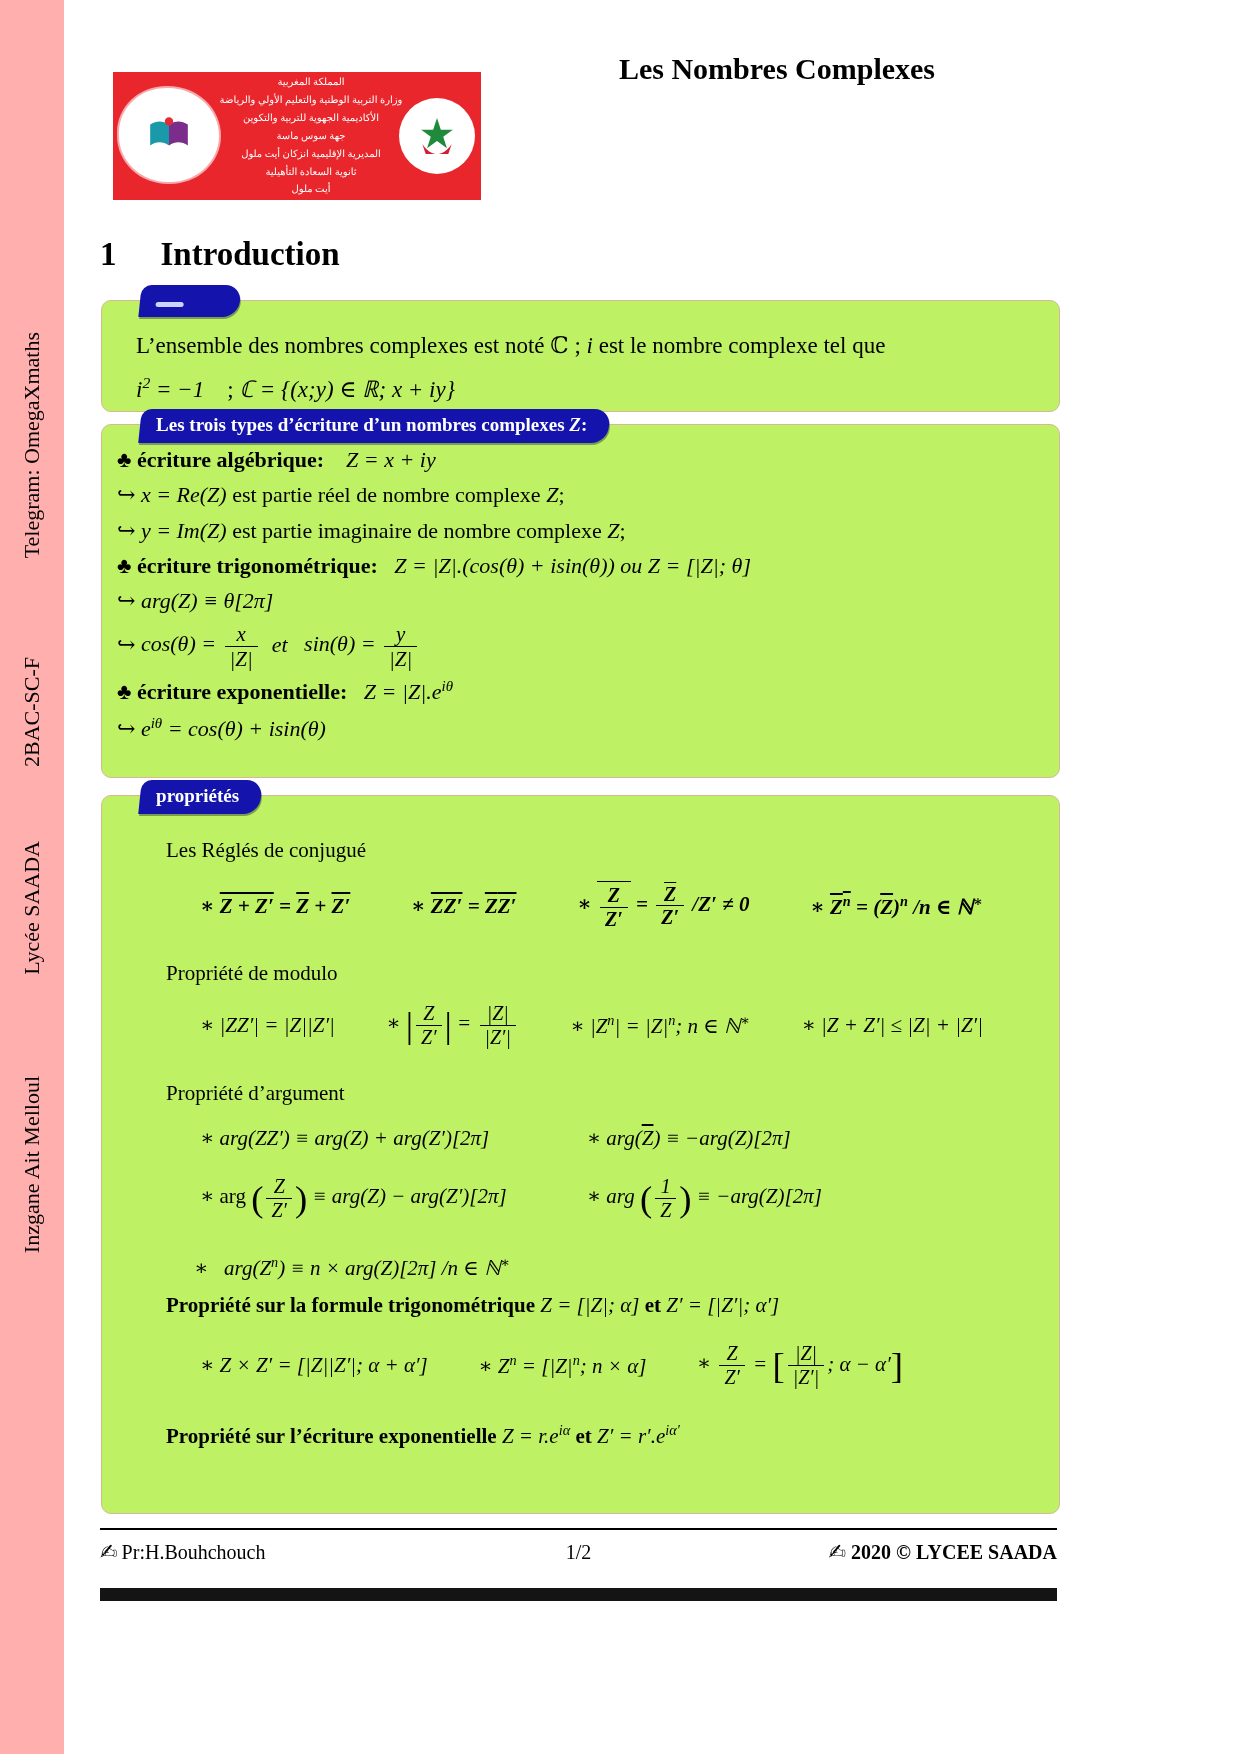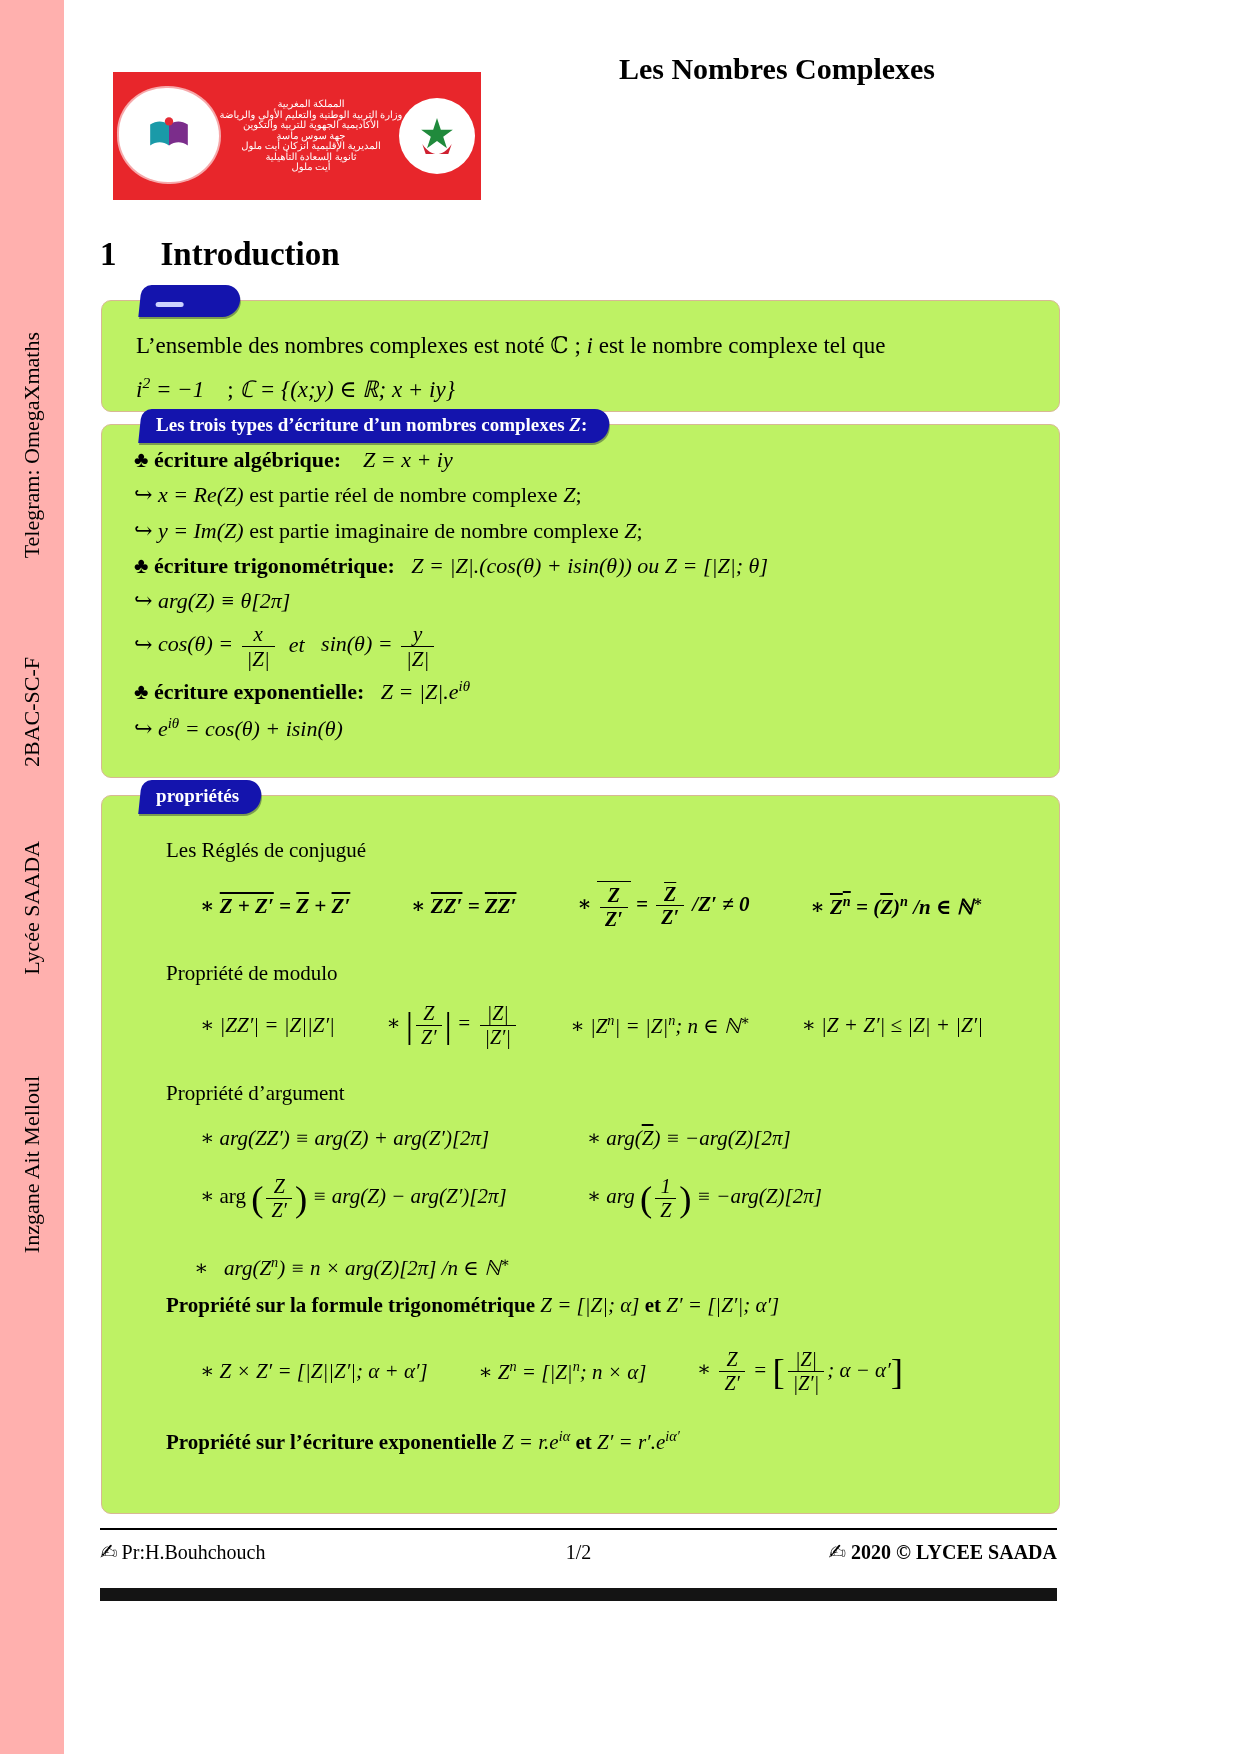--- a/index.html
+++ b/index.html
@@ -12,21 +12,21 @@
   .vtext span { writing-mode:vertical-rl; transform:rotate(180deg); white-space:nowrap;
                 font-size:22px; color:#000; }
   .v0 { top:315px;  height:260px; }
   .v1 { top:645px;  height:135px; }
   .v2 { top:838px;  height:140px; }
   .v3 { top:1060px; height:210px; }
 
   
   .red-box { position:absolute; left:113px; top:72px; width:368px; height:128px; background:#e8262b; }
   .arabic { position:absolute; left:104px; right:76px; top:5px; bottom:5px; display:flex;
-            flex-direction:column; justify-content:center; align-items:center;
+            flex-direction:column; justify-content:space-between; align-items:center;
             color:#ffffff; font-size:10px; line-height:1.05; direction:rtl; text-align:center; white-space:nowrap; }
   .logo-left { position:absolute; left:6px; top:16px; width:100px; height:94px; background:#fff;
                border-radius:48% 52% 50% 50%; display:flex; align-items:center; justify-content:center;
                box-shadow:0 0 0 2px rgba(255,255,255,.6); }
   .coat { position:absolute; right:6px; top:26px; width:76px; height:76px; background:#fff;
           border-radius:50%; display:flex; align-items:center; justify-content:center; }
 
   
   .title { position:absolute; left:492px; top:52px; width:570px; margin:0; text-align:center;
            font-size:30px; font-weight:bold; }
@@ -41,38 +41,38 @@
   .box3 { top:795px; height:717px; }
 
   .tab { position:absolute; top:-16px; left:38px; background:#1414ad; color:#fff;
          font-weight:bold; font-size:19px; padding:5px 22px 7px 16px;
          border-radius:10px 16px 16px 0; transform:skewX(-6deg); box-shadow:1px 2px 0 rgba(0,0,40,.35); }
   .tab > * { display:inline-block; transform:skewX(6deg); }
   .tab-small { width:62px; height:20px; }
   .dash { width:28px; height:5px; background:#cdd3ff; border-radius:3px; margin-top:5px; }
 
   .b1content { padding:26px 0 0 34px; font-size:23px; line-height:37px; }
-  .b2content { padding:20px 24px 0 32px; font-size:22px; }
+  .b2content { padding:20px 24px 0 15px; font-size:22px; }
   .b2content .line { margin-bottom:5px; line-height:1.38; }
   .b3content { padding:42px 36px 0 36px; font-size:21px; }
 
   .ph { font-weight:normal; font-size:21px; margin-left:28px; }
   .row { display:flex; align-items:center; }
   .row .itm { white-space:nowrap; }
   .row4 { justify-content:space-between; padding:0 40px 0 62px; }
   .row2 { padding-left:62px; }
   .row2 .itm { width:47%; }
   .row3 { justify-content:space-between; padding:0 120px 0 62px; }
   .single { padding-left:56px; }
   .r-conj { margin:18px 0 30px;font-weight:bold; }
   .r-mod  { margin:16px 0 32px; }
   .r-arg1 { margin-top:20px; }
   .r-arg2 { margin-top:16px; min-height:64px; }
   .r-arg3 { margin:22px 0 12px; }
-  .r-trig { margin:24px 0 26px; min-height:60px;text-align:right; }
+  .r-trig { margin:18px 0 26px; min-height:60px;text-align:right; }
   .h-arg  { margin-top:32px; }
   .h-mod  { margin-top:30px; }
 
   
   .m { font-style:italic; }
   .club { font-weight:bold; }
   .ov { text-decoration:overline; }
   .ovbox { display:inline-block; border-top:1.6px solid #000; padding-top:2px; vertical-align:middle; }
   .rad { display:inline-block; border-top:1.5px solid #000; padding:0 3px; line-height:1.05; }
   .fr { display:inline-flex; flex-direction:column; align-items:center; vertical-align:middle;

